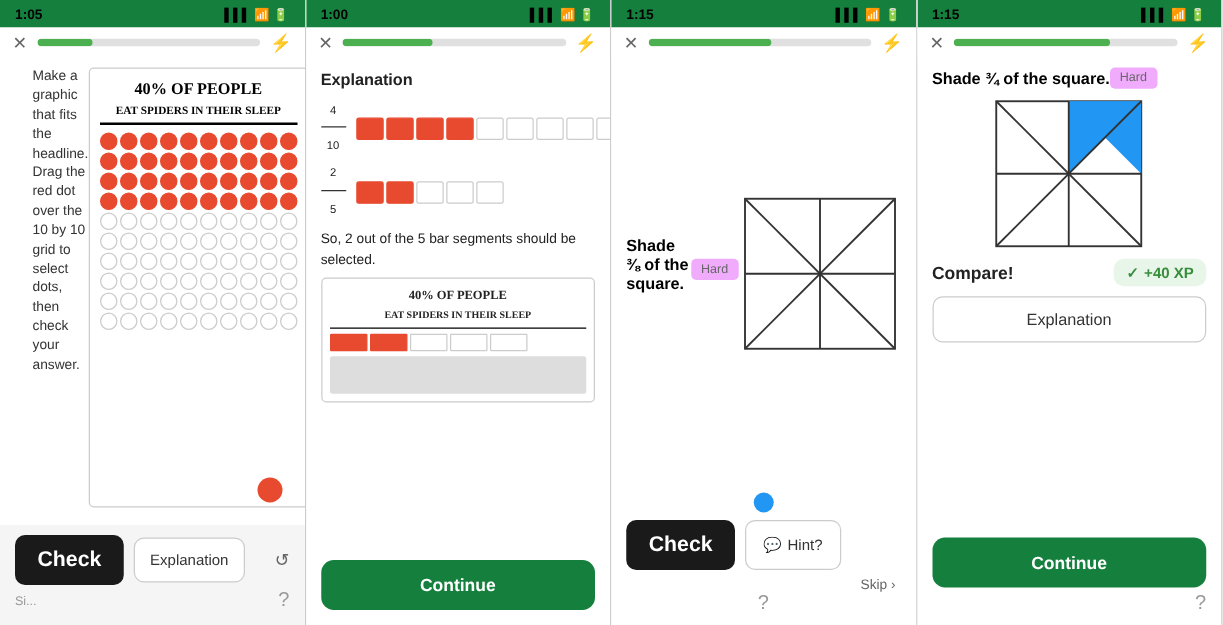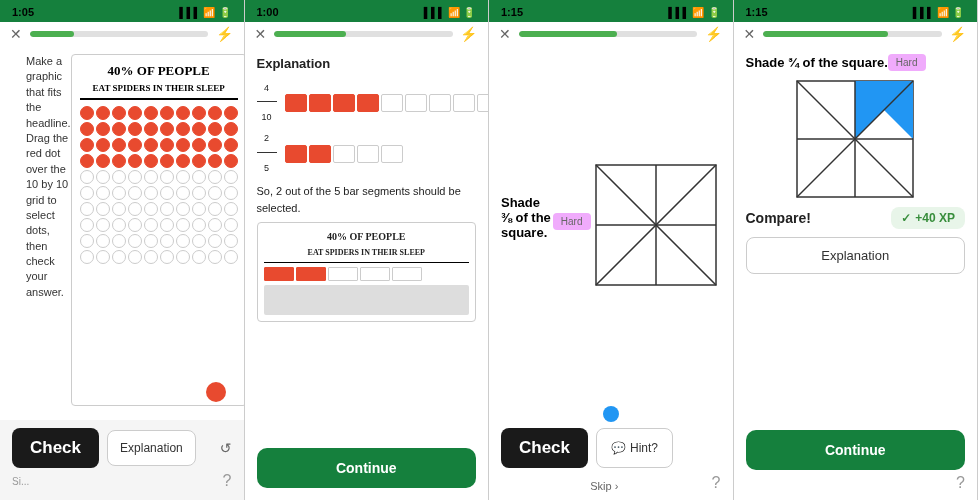--- a/index.html
+++ b/index.html
@@ -577,21 +577,21 @@
   </div>
   <div class="p3-bottom">
     <div class="blue-dot-indicator"></div>
     <div class="btn-row-3">
       <button class="btn-check">Check</button>
       <button class="btn-hint">
         <span>💬</span>
         <span>Hint?</span>
       </button>
     </div>
-    <div style="display:flex;justify-content:space-between;align-items:center;width:100%;">
+    <div style="display:flex;justify-content:space-between;align-items:center;width:100%;flex-direction:column;">
       <span></span>
       <span class="skip-text">Skip ›</span>
       <span class="question-mark">?</span>
     </div>
   </div>
 </div>
 
 <div class="phone-panel" style="background:white;">
   <div class="status-bar">
     <span>1:15</span>

